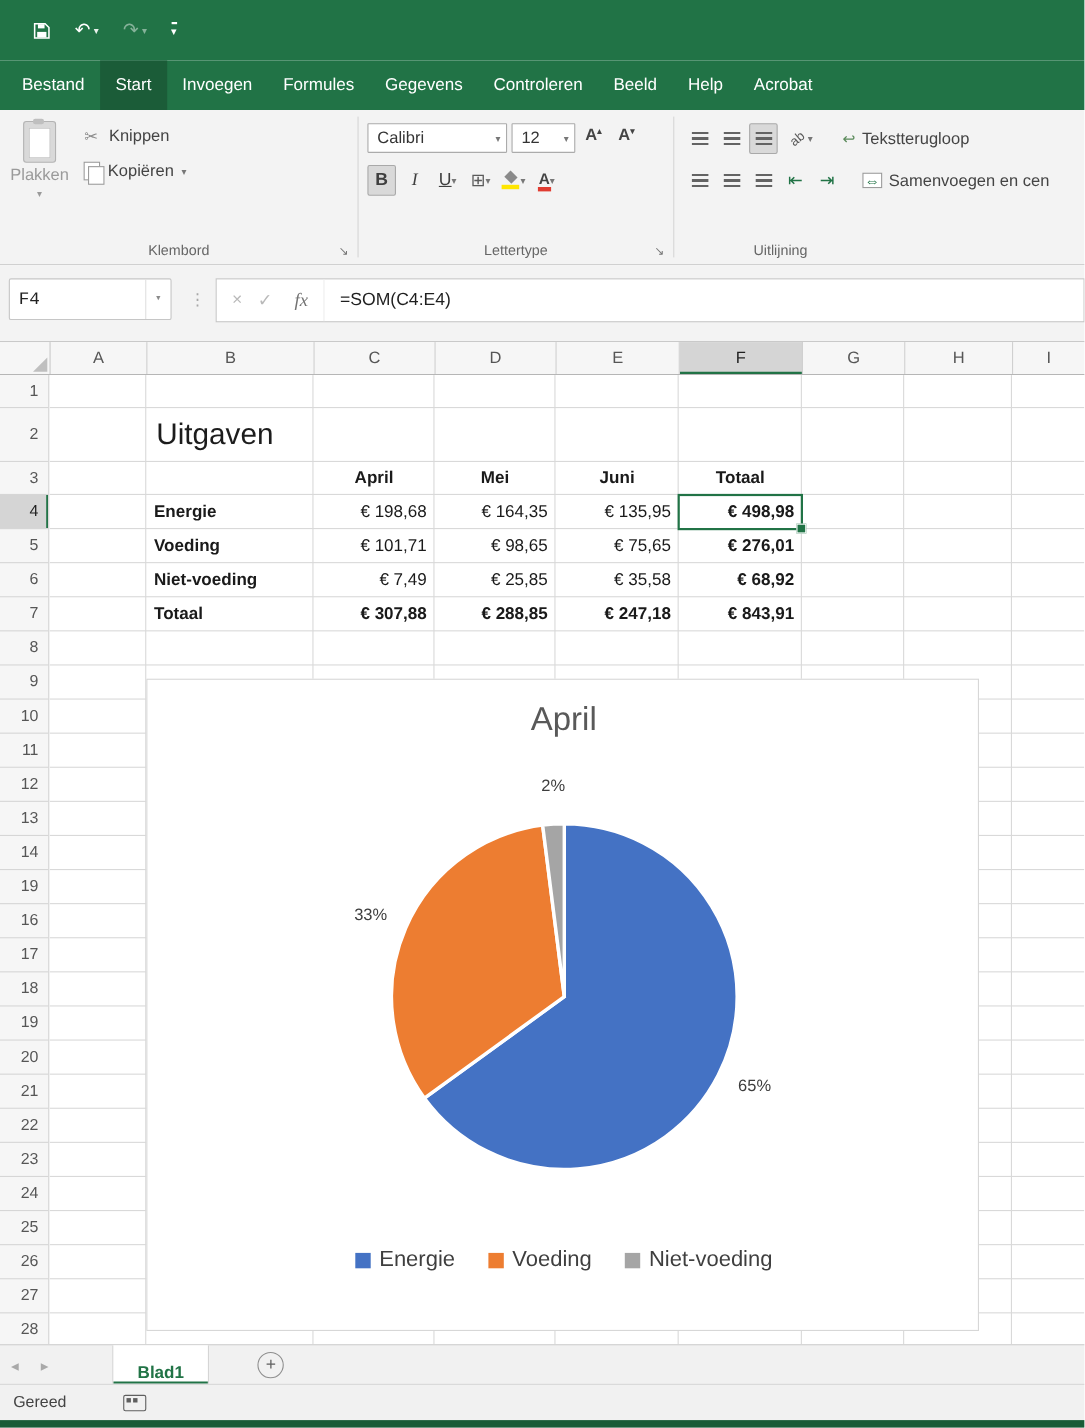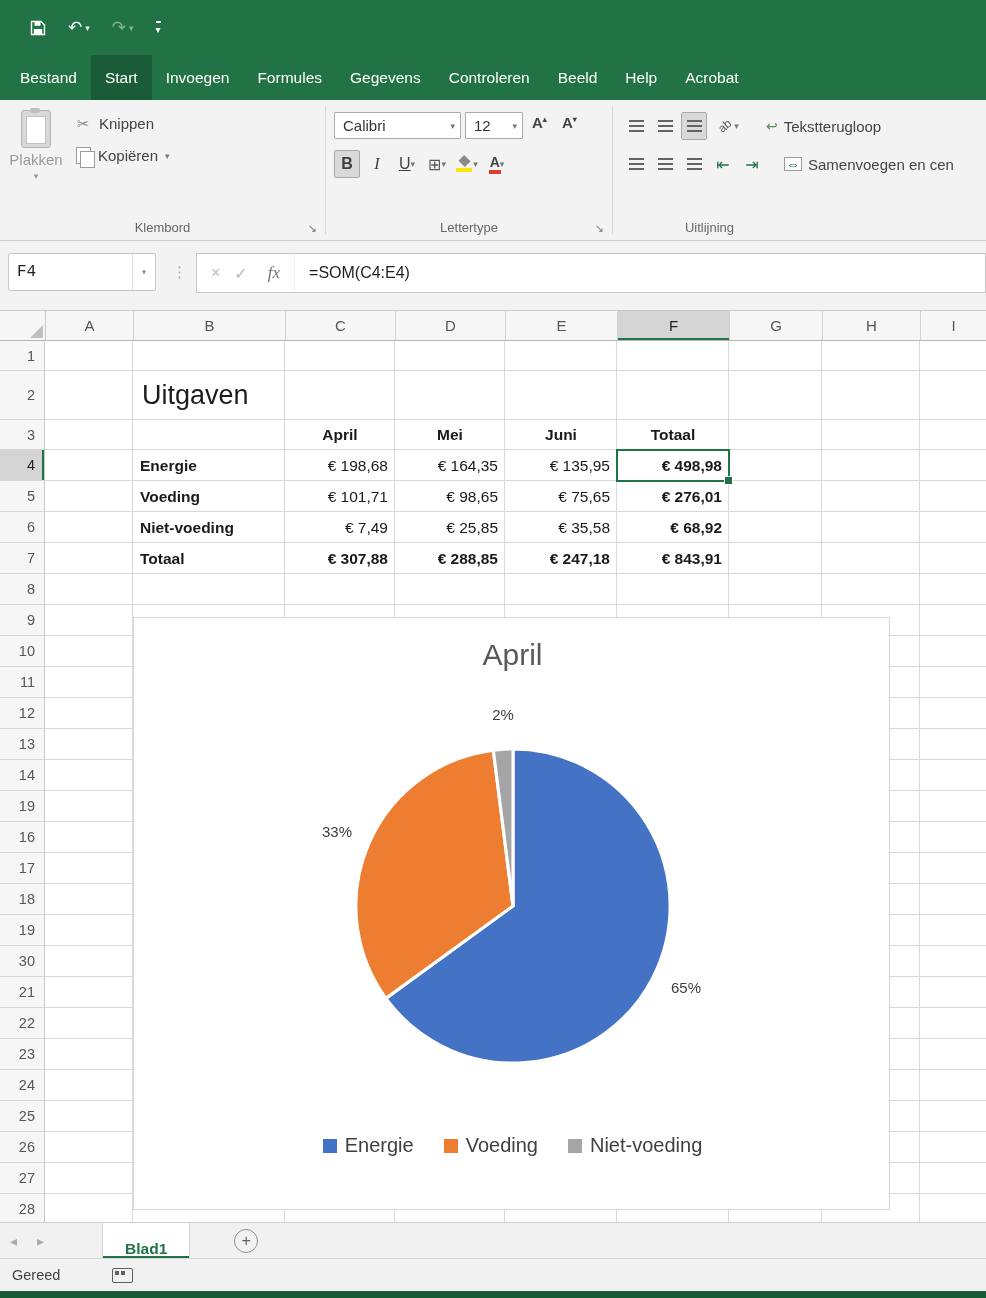--- a/index.html
+++ b/index.html
@@ -398,21 +398,21 @@
       <div class="row-h" style="height: 31px;">10</div>
       <div class="row-h" style="height: 31px;">11</div>
       <div class="row-h" style="height: 31px;">12</div>
       <div class="row-h" style="height: 31px;">13</div>
       <div class="row-h" style="height: 31px;">14</div>
       <div class="row-h" style="height: 31px;">19</div>
       <div class="row-h" style="height: 31px;">16</div>
       <div class="row-h" style="height: 31px;">17</div>
       <div class="row-h" style="height: 31px;">18</div>
       <div class="row-h" style="height: 31px;">19</div>
-      <div class="row-h" style="height: 31px;">30</div>
+      <div class="row-h" style="height: 31px;">20</div>
       <div class="row-h" style="height: 31px;">21</div>
       <div class="row-h" style="height: 31px;">22</div>
       <div class="row-h" style="height: 31px;">23</div>
       <div class="row-h" style="height: 31px;">24</div>
       <div class="row-h" style="height: 31px;">25</div>
       <div class="row-h" style="height: 31px;">26</div>
       <div class="row-h" style="height: 31px;">27</div>
       <div class="row-h" style="height: 31px;">28</div>
     </div>
   <div class="cells-area">

